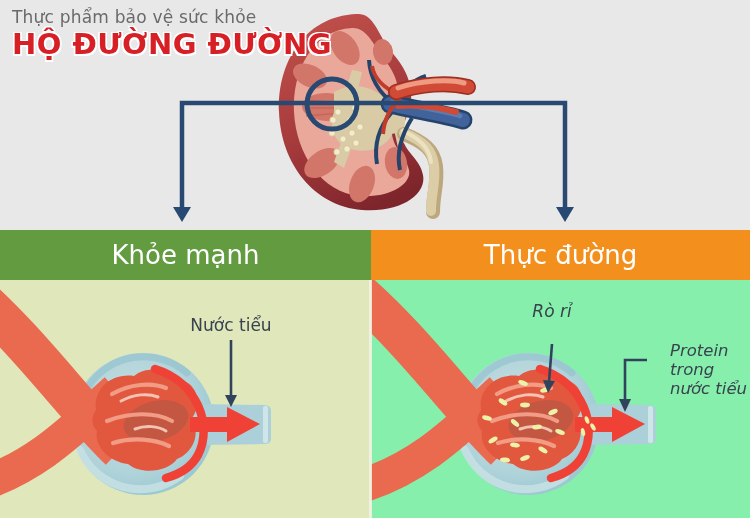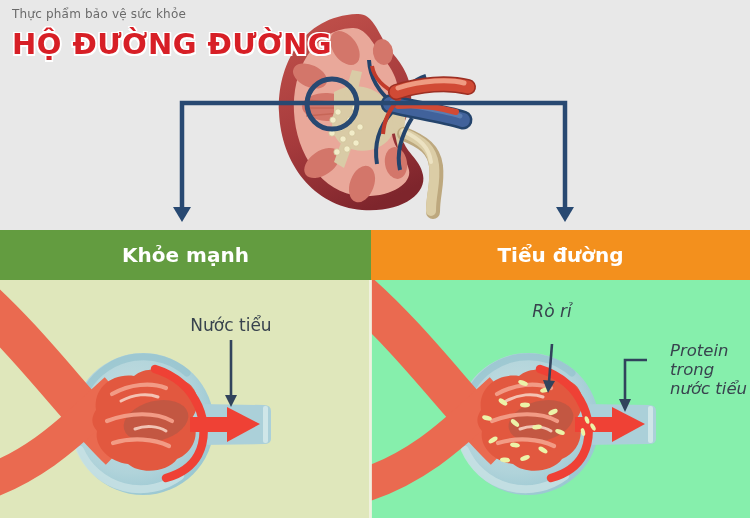--- a/index.html
+++ b/index.html
@@ -5,30 +5,30 @@
   html,body{margin:0;padding:0;background:#ffffff;}
   .poster{
     position:relative;width:750px;height:518px;overflow:hidden;
     font-family:"DejaVu Sans","Liberation Sans",sans-serif;
     background:#e8e8e8;
   }
   
   .top{position:absolute;left:0;top:0;width:750px;height:230px;background:#e8e8e8;}
   .top svg{position:absolute;left:0;top:0;display:block;}
   .brand{position:absolute;left:12px;top:7px;z-index:5;}
-  .brand-super{font-size:12px;color:#6a6a6a;letter-spacing:.2px;margin-bottom:8px;}
+  .brand-super{font-size:17px;color:#6a6a6a;letter-spacing:.2px;margin-bottom:2px;}
   .brand-title{
     font-size:29px;font-weight:bold;color:#d71f26;letter-spacing:.5px;line-height:1.08;
     text-shadow:-1.5px -1.5px 0 #fff,1.5px -1.5px 0 #fff,-1.5px 1.5px 0 #fff,1.5px 1.5px 0 #fff,
                  0 -1.5px 0 #fff,0 1.5px 0 #fff,-1.5px 0 0 #fff,1.5px 0 0 #fff;
   }
   .brand-sub{font-size:12.5px;font-style:italic;font-weight:bold;color:#2fa235;margin-top:2px;}
   
   .headers{position:absolute;left:0;top:230px;width:750px;height:50px;display:flex;z-index:4;}
-  .hdr{display:flex;align-items:center;justify-content:center;color:#ffffff;font-size:20px;line-height:1;font-weight:bold;}
+  .hdr{display:flex;align-items:center;justify-content:center;color:#ffffff;font-size:26px;line-height:1;}
   .hdr-green{width:371px;background:#639c40;}
   .hdr-orange{width:379px;background:#f3901d;}
   
   .panels{position:absolute;left:0;top:280px;width:750px;height:238px;display:flex;}
   .panel{position:relative;height:238px;overflow:hidden;}
   .panel-left{width:371px;background:#dfe7bb;}
   .panel-right{width:379px;background:#86efac;font-style:italic;}
   .panel svg{position:absolute;left:0;top:0;display:block;}
   .divider{position:absolute;left:369px;top:280px;width:3px;height:238px;background:#f3f2e4;opacity:.85;z-index:3;}
   .lbl{position:absolute;color:#38434e;font-size:17px;line-height:18px;z-index:6;}
@@ -133,21 +133,21 @@
     </svg>
 
     <div class="brand">
       <div class="brand-super">Thực phẩm bảo vệ sức khỏe</div>
       <div class="brand-title">HỘ ĐƯỜNG ĐƯỜNG</div>
     </div>
   </div>
 
   <div class="headers">
     <div class="hdr hdr-green">Khỏe mạnh</div>
-    <div class="hdr hdr-orange">Tiểu đường</div>
+    <div class="hdr hdr-orange">Thực đường</div>
   </div>
 
   <div class="panels">
 
     <div class="panel panel-left">
       <svg width="371" height="238" viewBox="0 0 371 238">
         <defs>
           <radialGradient id="caps" cx="0.42" cy="0.4" r="0.62">
             <stop offset="0" stop-color="#c6dfe2"></stop>
             <stop offset="0.72" stop-color="#b0d3da"></stop>

